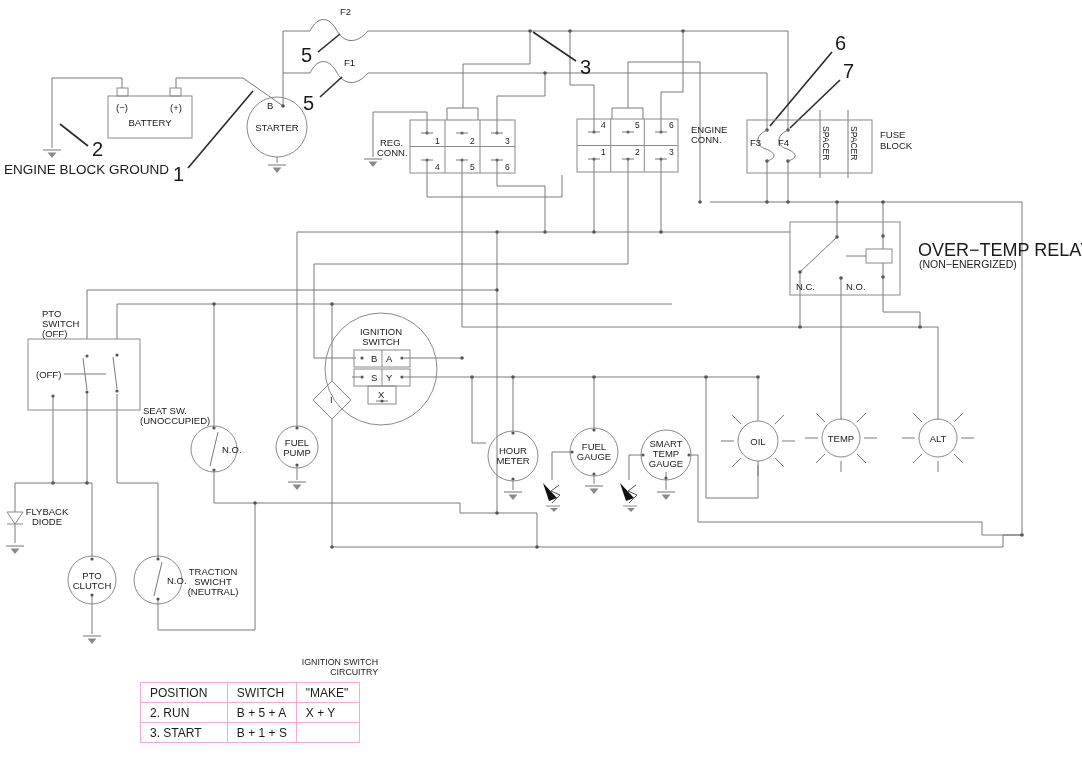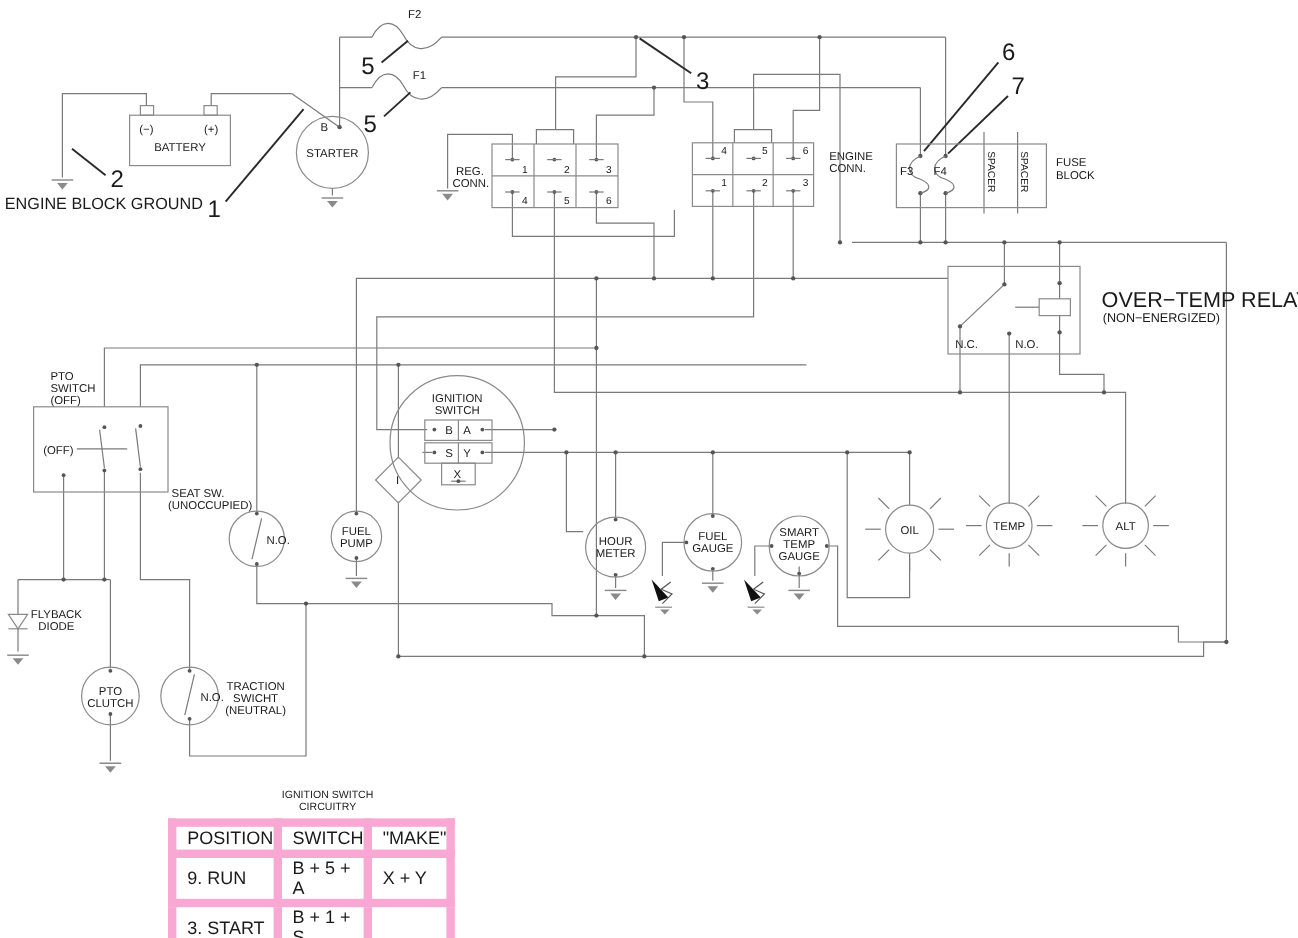--- a/index.html
+++ b/index.html
@@ -14,24 +14,24 @@
   .big{font-size:13.5px;}
   .relay-title{font-size:18px;}
   .relay-sub{font-size:10.5px;}
   .spacer-txt{font-size:8.5px;}
   .wire{stroke:#7a7a7a;stroke-width:1;fill:none;}
   .sym{stroke:#8a8a8a;stroke-width:1;fill:none;}
   .callout-line{stroke:#2a2a2a;stroke-width:1.6;fill:none;}
   .dot{fill:#555;}
   
   #ign-table-wrap{position:absolute;left:140px;top:658px;width:220px;}
-  #ign-title{width:210px;text-align:center;font-size:8.8px;line-height:9.5px;color:#1a1a1a;margin-left:28px;}
+  #ign-title{width:210px;text-align:right;font-size:8.8px;line-height:9.5px;color:#1a1a1a;margin-left:28px;}
   table.circ{border-collapse:collapse;margin-top:5px;}
-  table.circ td{border:7px solid #f9a8d4;height:19px;width:82px;padding:0 0 0 9px;
-                font-size:15px;color:#1a1a1a;}
+  table.circ td{border:1px solid #f9a8d4;height:19px;width:82px;padding:0 0 0 9px;
+                font-size:12px;color:#1a1a1a;}
   table.circ td.c2{width:62px;} table.circ td.c3{width:56px;}
 </style>
 </head>
 <body>
 
 <div id="stage">
 <svg width="1082" height="782" viewBox="0 0 1082 782">
   <defs>
     <g id="gnd">
       <line x1="-9" y1="0" x2="9" y2="0" stroke="#8a8a8a" stroke-width="1.2"></line>
@@ -495,21 +495,21 @@
     <div>CIRCUITRY</div>
   </div>
   <table class="circ">
     <tbody>
           <tr>
       <td>POSITION</td>
       <td class="c2">SWITCH</td>
       <td class="c3">"MAKE"</td>
     </tr>
     <tr>
-      <td>9. RUN</td>
+      <td>2. RUN</td>
       <td class="c2">B + 5 + A</td>
       <td class="c3">X + Y</td>
     </tr>
     <tr>
       <td>3. START</td>
       <td class="c2">B + 1 + S</td>
       <td class="c3"></td>
     </tr>
   </tbody>
       </table>

